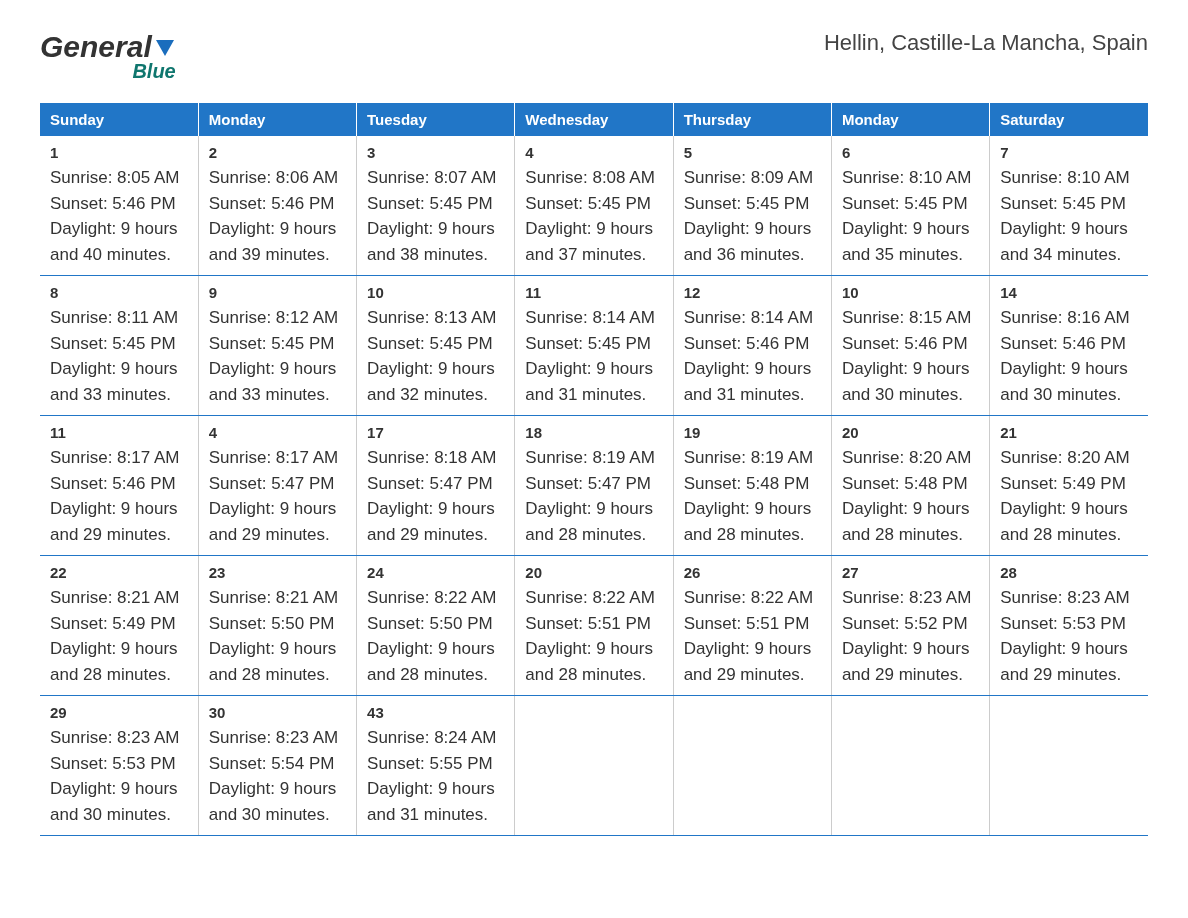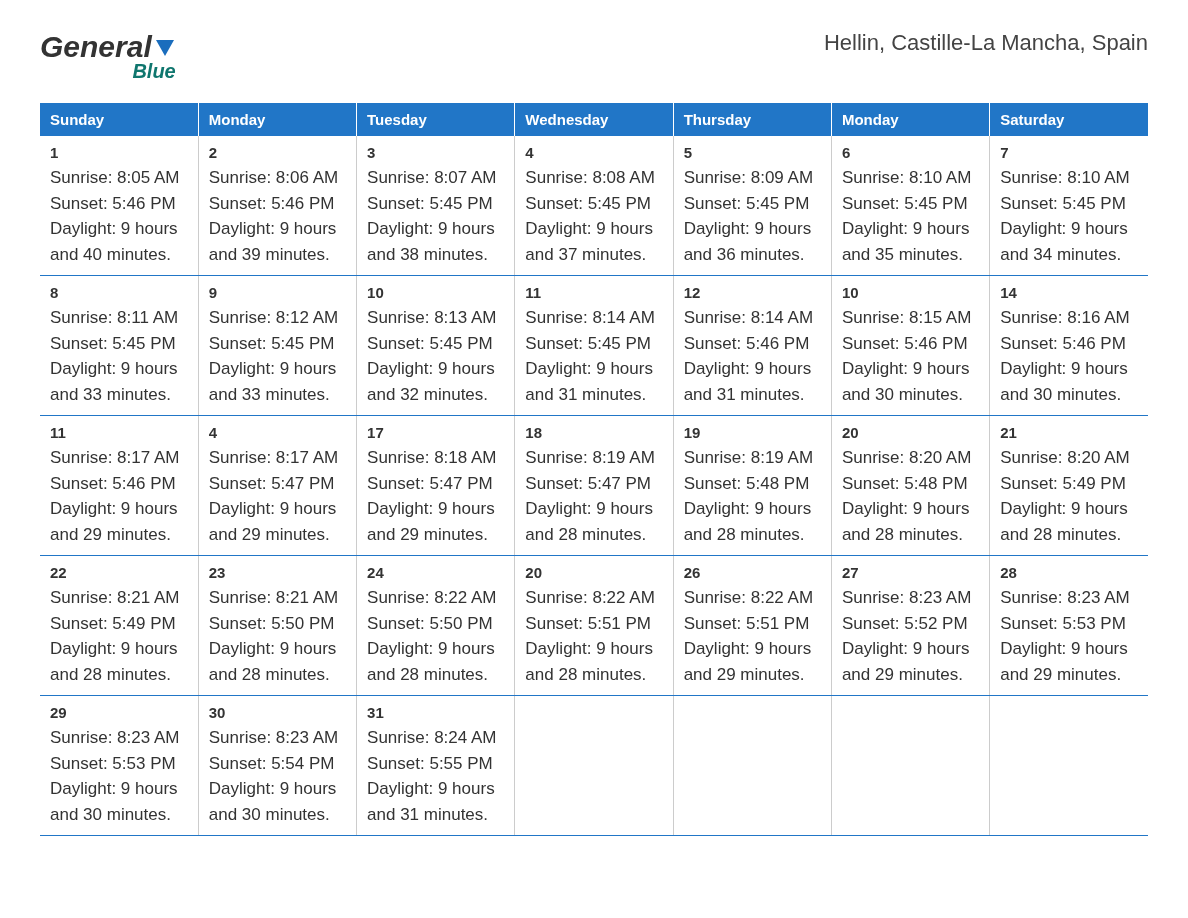--- a/index.html
+++ b/index.html
@@ -235,21 +235,21 @@
       <tr>
         <td>
           <span class="day-number">29</span>
           <div class="day-info">Sunrise: 8:23 AM<br>Sunset: 5:53 PM<br>Daylight: 9 hours<br>and 30 minutes.</div>
         </td>
         <td>
           <span class="day-number">30</span>
           <div class="day-info">Sunrise: 8:23 AM<br>Sunset: 5:54 PM<br>Daylight: 9 hours<br>and 30 minutes.</div>
         </td>
         <td>
-          <span class="day-number">31</span>
+          <span class="day-number">43</span>
           <div class="day-info">Sunrise: 8:24 AM<br>Sunset: 5:55 PM<br>Daylight: 9 hours<br>and 31 minutes.</div>
         </td>
         <td class="empty"></td>
         <td class="empty"></td>
         <td class="empty"></td>
         <td class="empty"></td>
       </tr>
     </tbody>
 </table>
 

